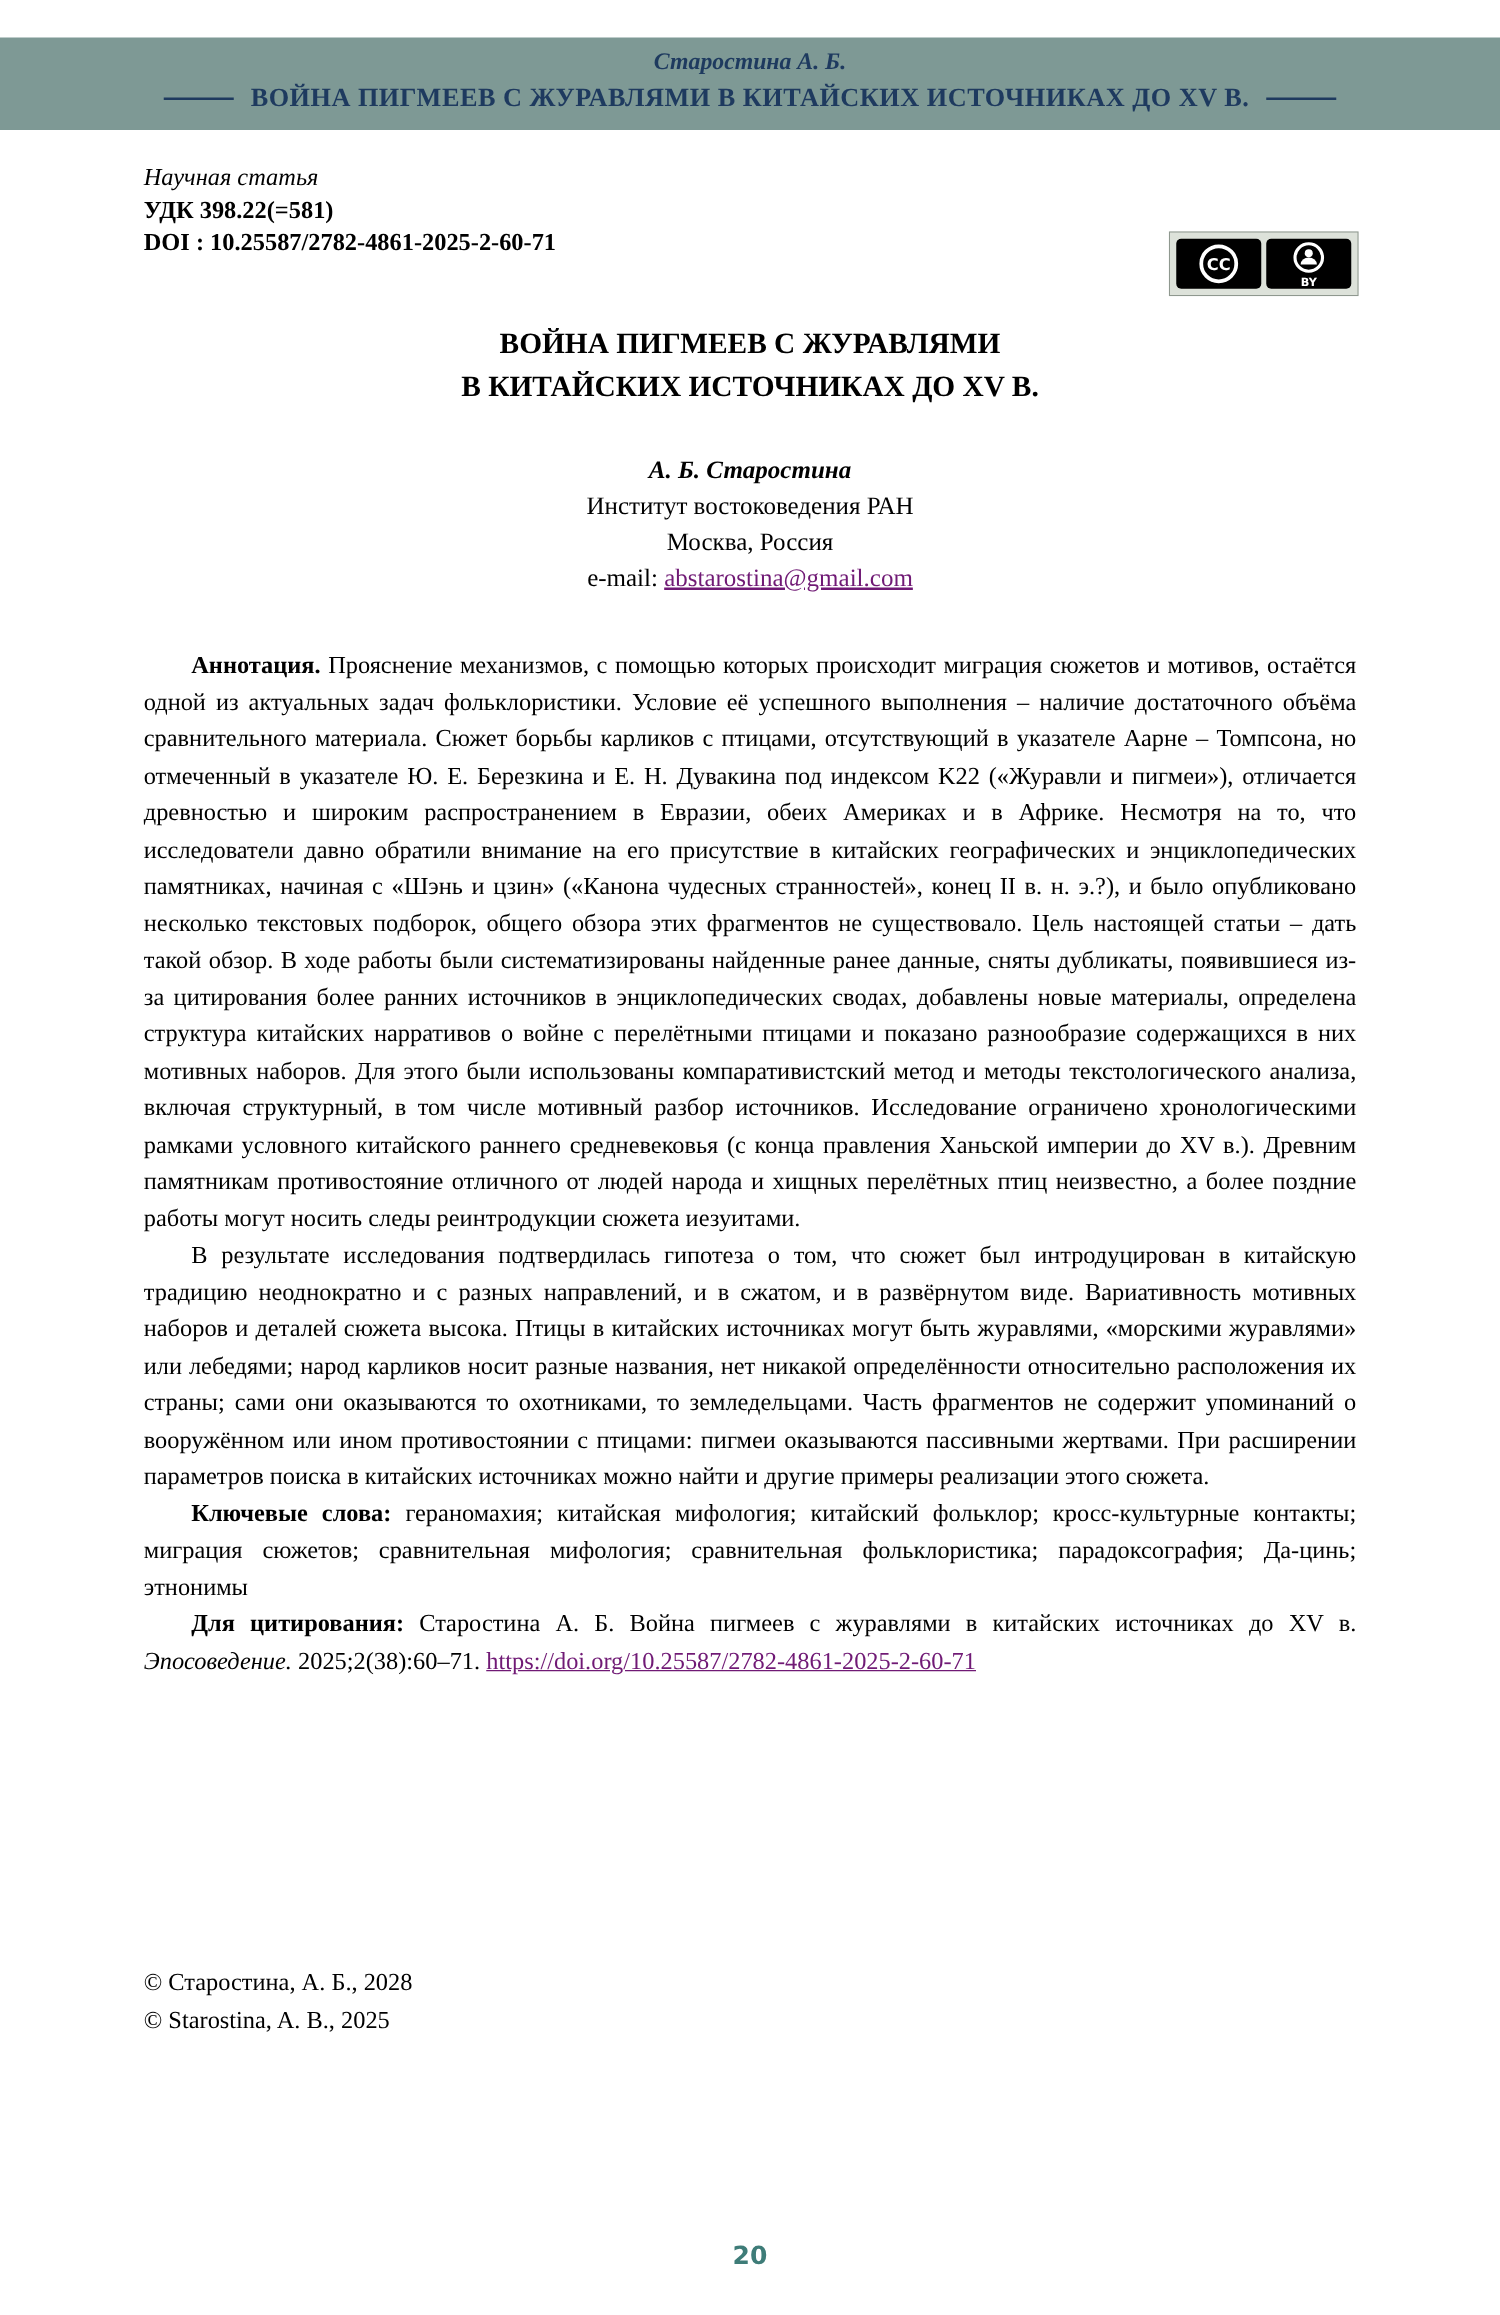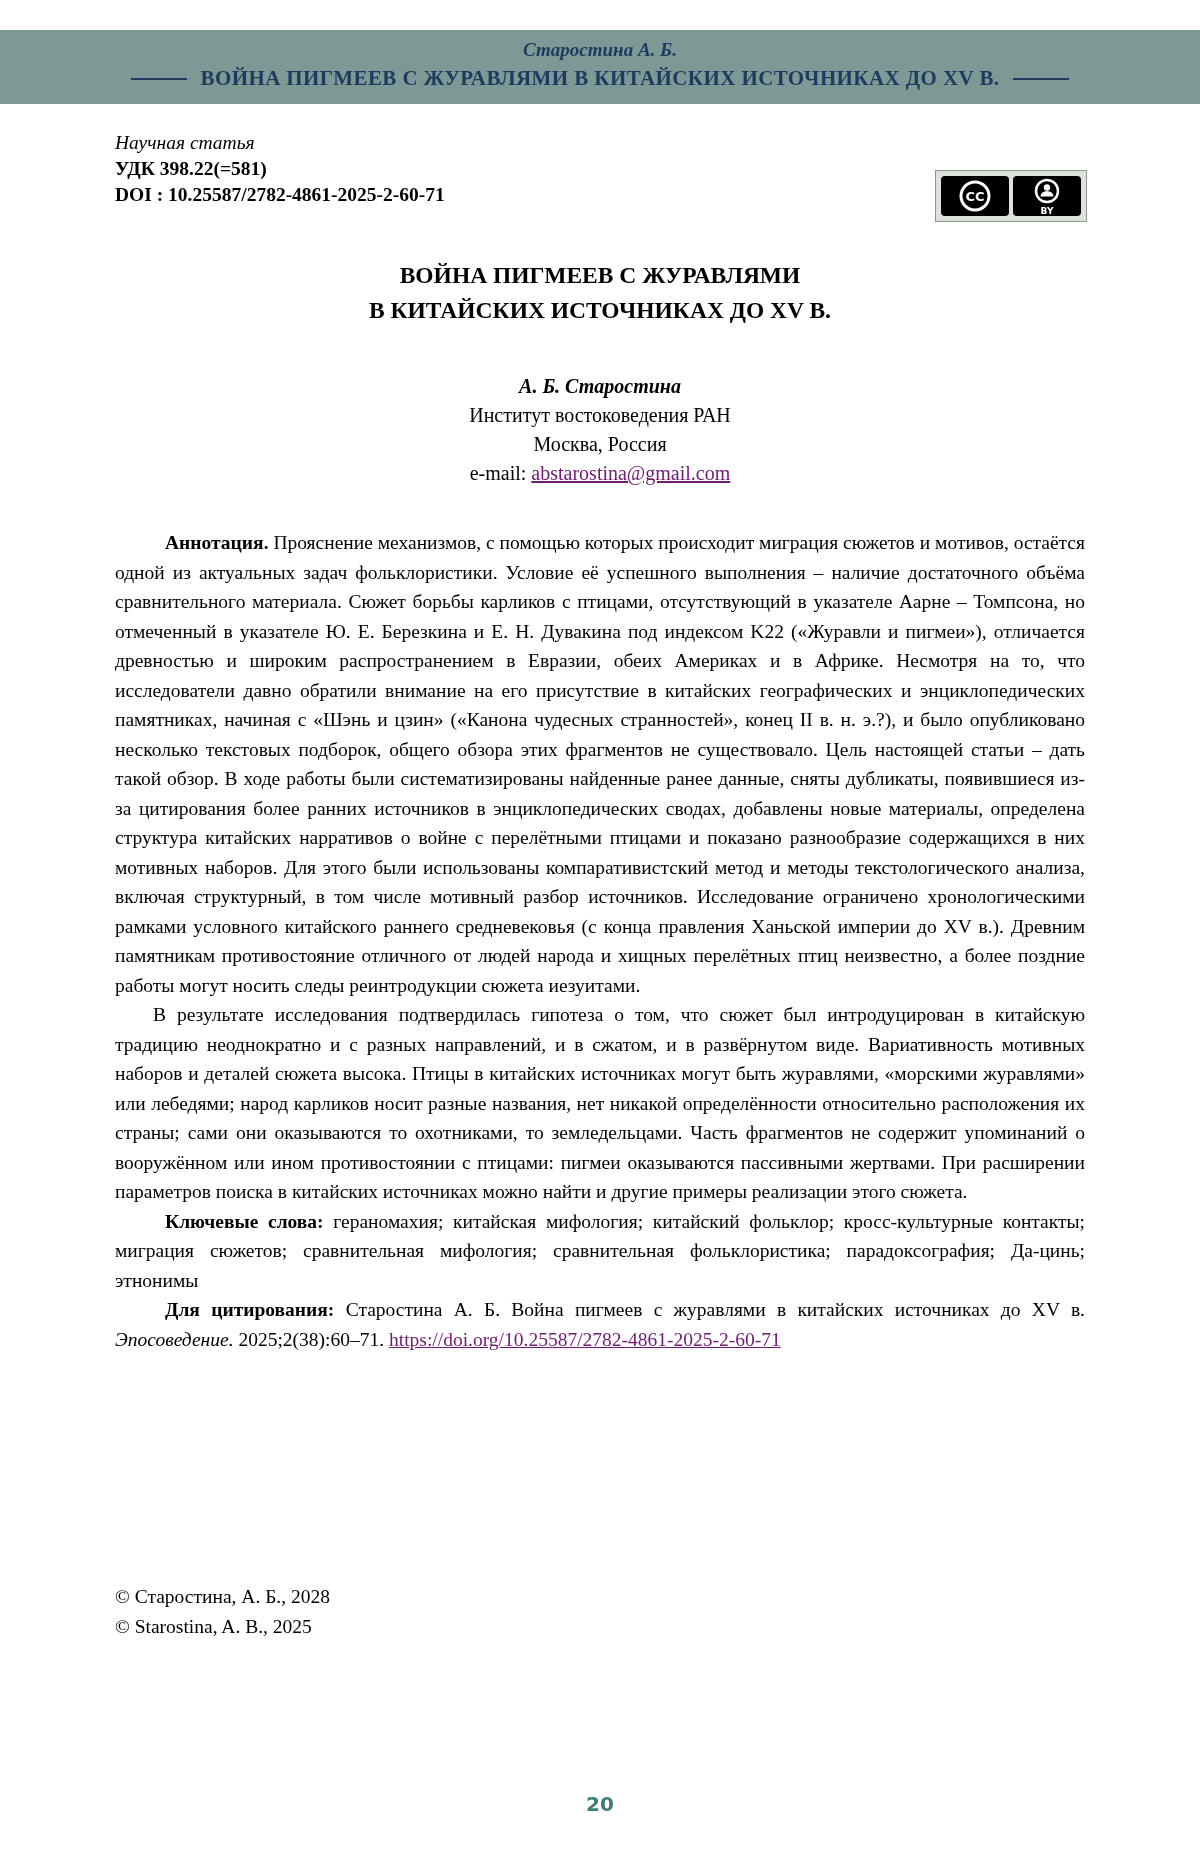--- a/index.html
+++ b/index.html
@@ -23,35 +23,35 @@
   .band-title-row { display:flex; align-items:center; justify-content:center; gap:14px; }
   .band-line { display:inline-block; width:56px; height:2px; background:#1e3a5f; }
   .band-title { font-weight:bold; font-size:21px; letter-spacing:0.4px; white-space:nowrap; }
 
   
   .meta { margin:26px 0 0 115px; font-size:19.5px; line-height:26px; }
   .meta .article-type { font-style:italic; }
   .meta .udk, .meta .doi { font-weight:bold; }
 
   
-  .cc-badge { position:absolute; top:170px; right:113px; width:152px; height:52px; }
+  .cc-badge { position:absolute; top:185px; right:113px; width:152px; height:52px; }
 
   
   .main-title { margin-top:50px; text-align:center; font-weight:bold; font-size:23.5px; line-height:35px; }
 
   
-  .authors { margin-top:44px; text-align:center; font-size:20px; line-height:29px; }
+  .authors { margin-top:34px; text-align:center; font-size:20px; line-height:29px; }
   .author-name { font-weight:bold; font-style:italic; }
 
   a { color:#701a75; text-decoration:underline; }
 
   
   .body-text { margin:40px 115px 0 115px; font-size:19.5px; line-height:29.5px; text-align:justify; }
   .body-text p { text-indent:38px; margin:0; }
-  .inline-label { font-weight:bold;margin-left:12px; }
+  .inline-label { font-weight:bold; }
 
   
   .copyright { margin:228px 0 0 115px; font-size:19.5px; line-height:30px; }
   .page-number {
     position:absolute; bottom:36px; left:0; right:0;
     text-align:center;
     color:#3e7c78; font-weight:bold; font-size:20px;
     font-family:"DejaVu Sans", sans-serif;
   }
 </style>

